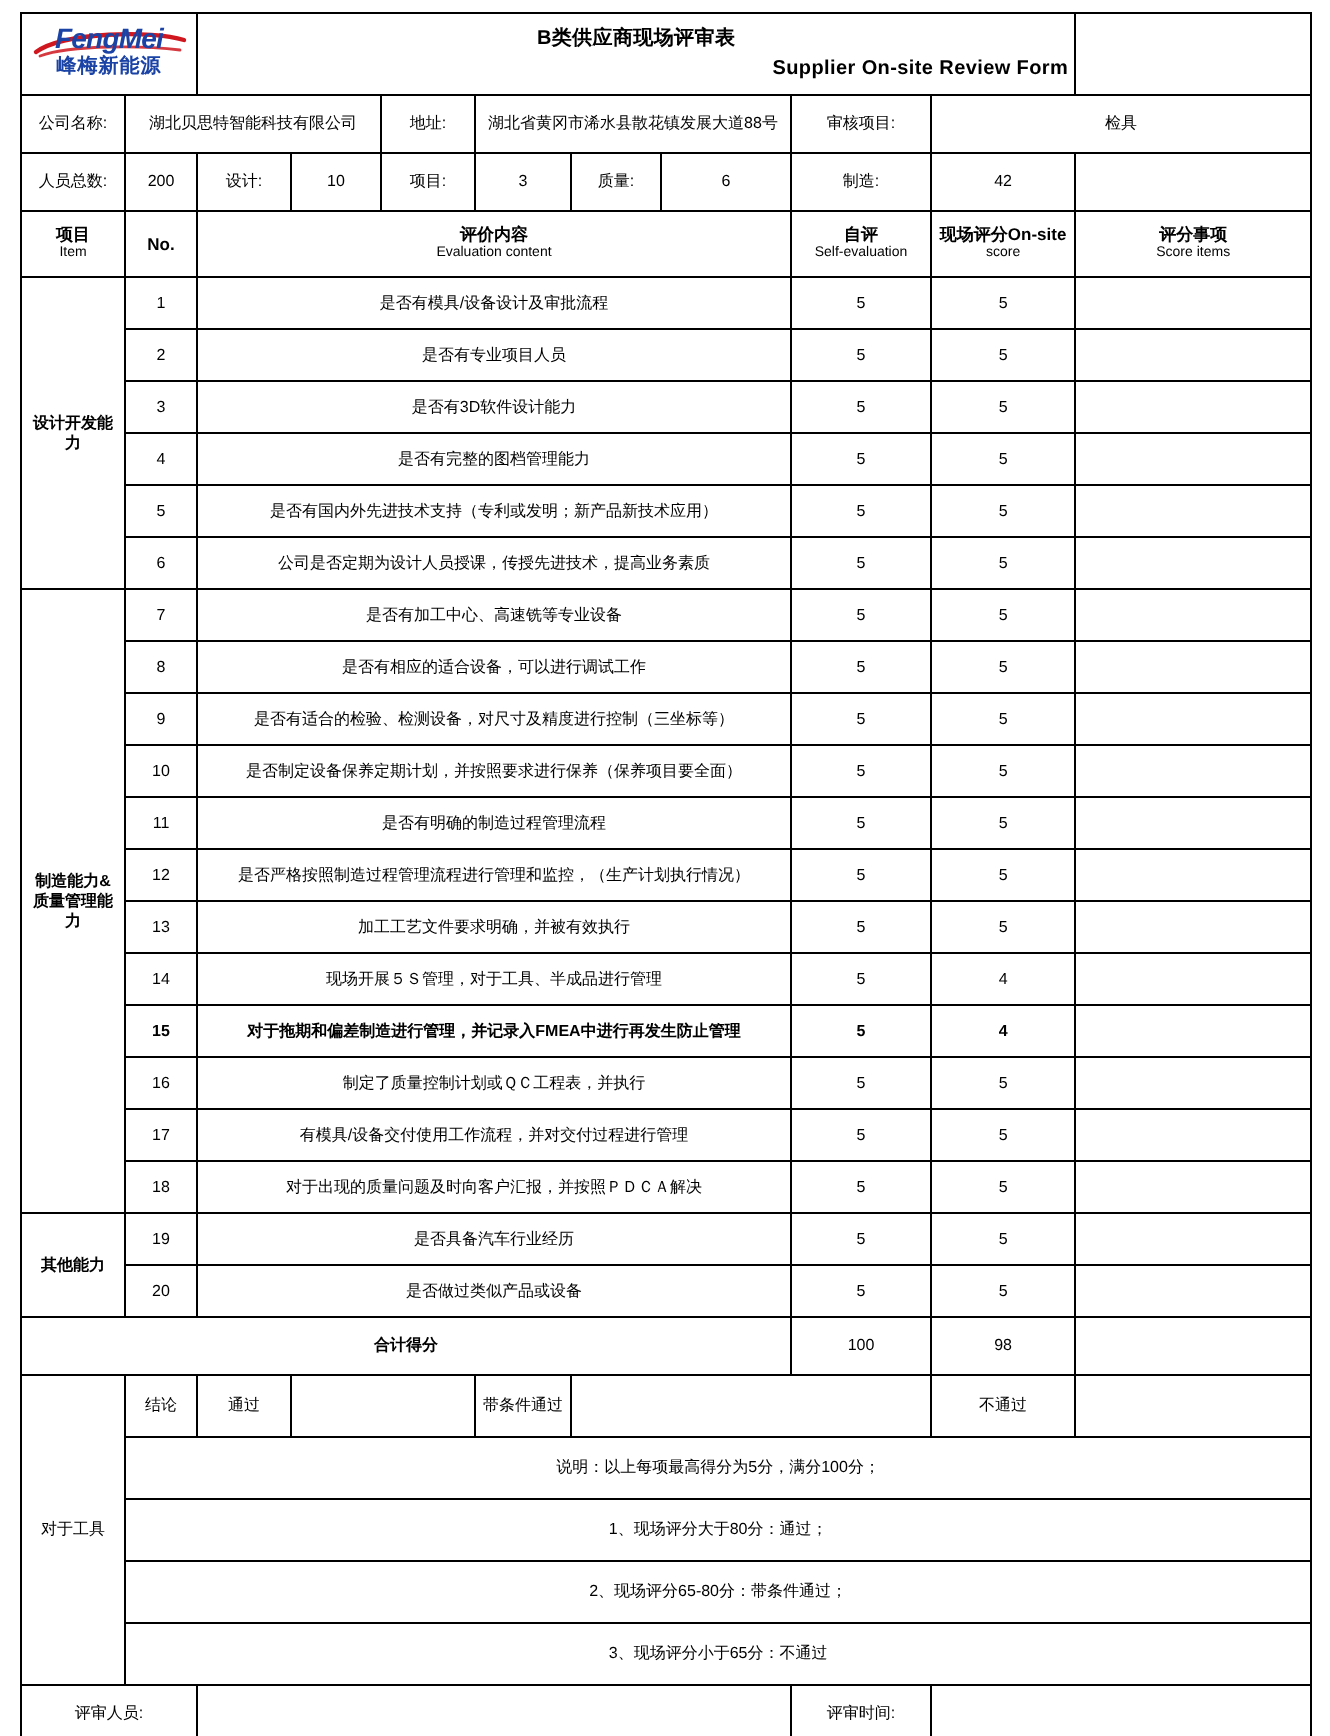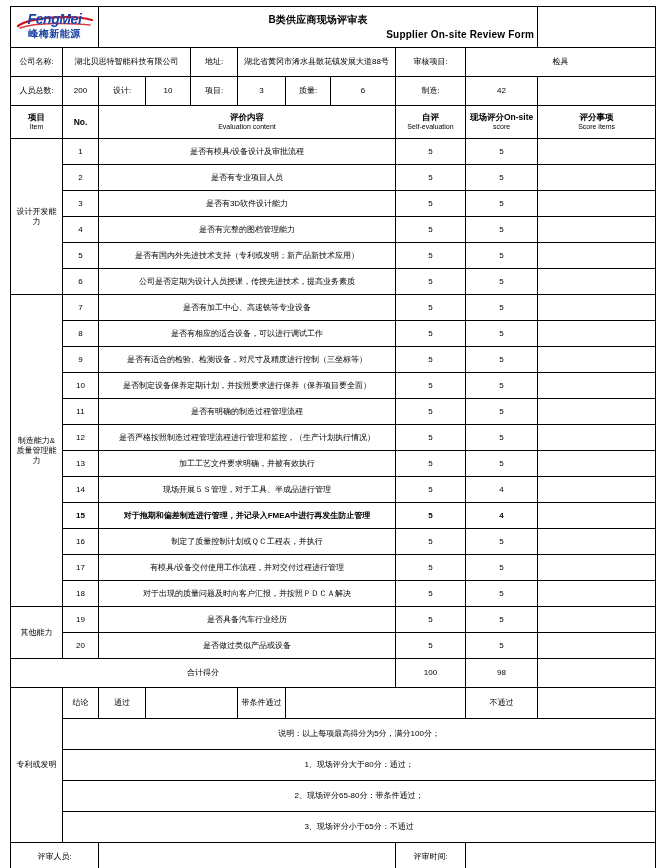--- a/index.html
+++ b/index.html
@@ -99,24 +99,25 @@
   
   .colhead { font-size: 8px; line-height: 1.3; padding: 3px 2px; }
   .colhead .cn { display: block; font-weight: bold; font-size: 8.5px; }
   .colhead .en { display: block; font-size: 7px; }
 
   .group-label {
     font-size: 8px;
     line-height: 1.35;
     text-align: center;
     padding: 2px;
+    font-weight: bold;
   }
   .score-cell { font-size: 8.5px; }
   .item-text { font-size: 8px; text-align: left; padding-left: 5px; }
-  .total-label { font-size: 9px; }
+  .total-label { font-size: 9px; font-weight: bold; }
   .result-label { font-size: 8.5px; }
   .note-text { font-size: 8px; text-align: left; padding-left: 5px; }
   .concl-text { font-size: 8px; text-align: left; padding-left: 4px; }
   .field-label { font-size: 8px; }
 </style>
 </head>
 <body>
 
 <div id="sheet">
   <table class="form">
@@ -351,21 +352,21 @@
 
     <tbody>
         <tr>
       <td colspan="8" class="total-label" style="height:26px">合计得分</td>
       <td class="score-cell">100</td>
       <td class="score-cell">98</td>
       <td></td>
     </tr>
 
     <tr>
-      <td rowspan="5" class="result-label">专利或发明</td>
+      <td rowspan="5" class="result-label">对于工具</td>
       <td class="concl-text" style="height:28px">结论</td>
       <td class="concl-text">通过</td>
       <td colspan="2"></td>
       <td class="concl-text">带条件通过</td>
       <td colspan="3"></td>
       <td class="concl-text t-center">不通过</td>
       <td></td>
     </tr>
     <tr>
       <td colspan="10" class="note-text" style="height:28px">说明：以上每项最高得分为5分，满分100分；</td>

